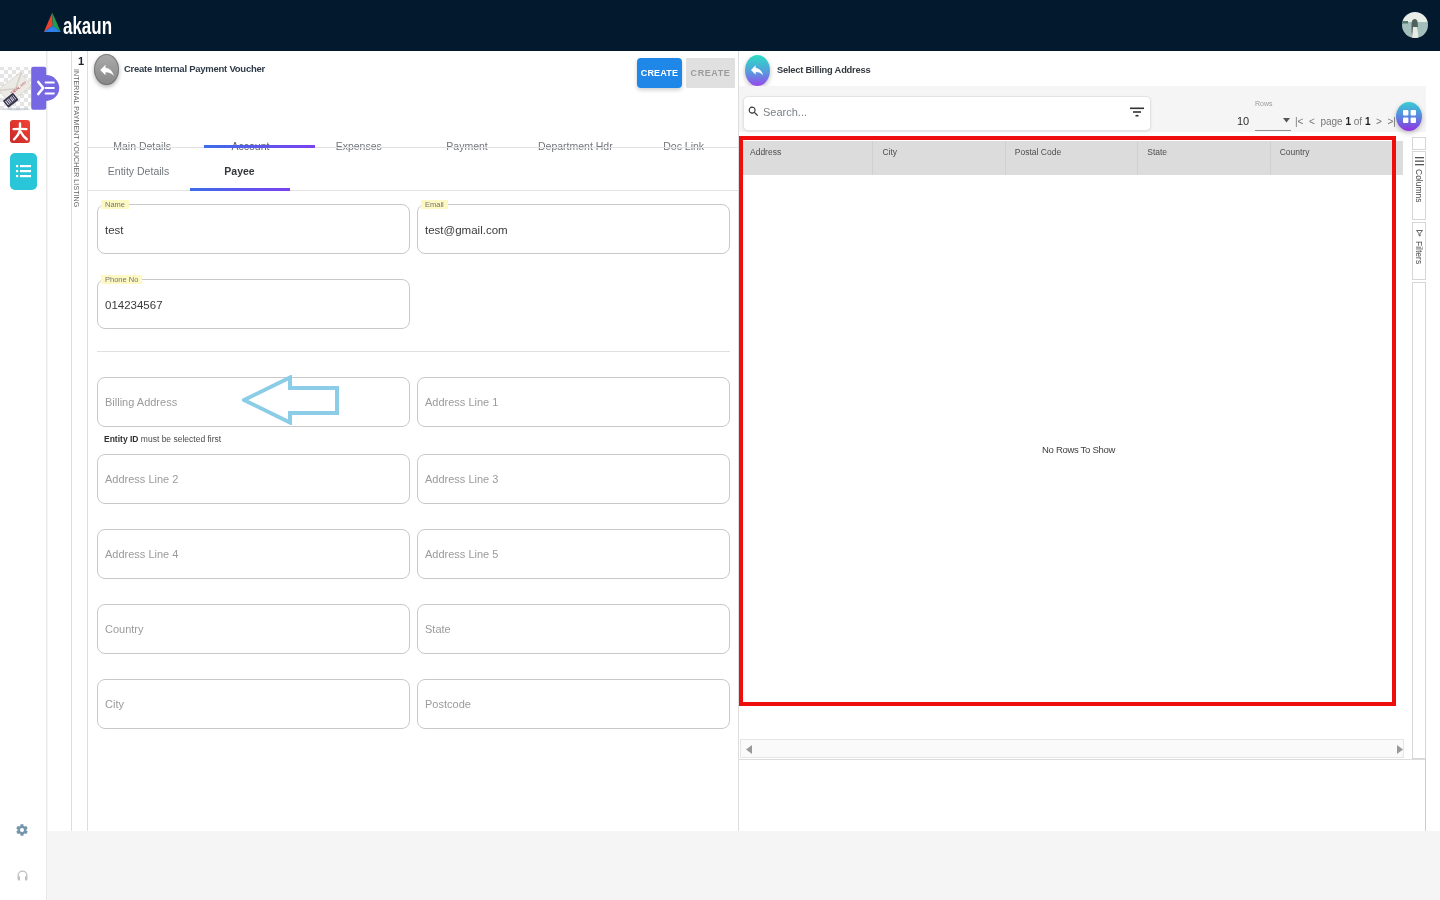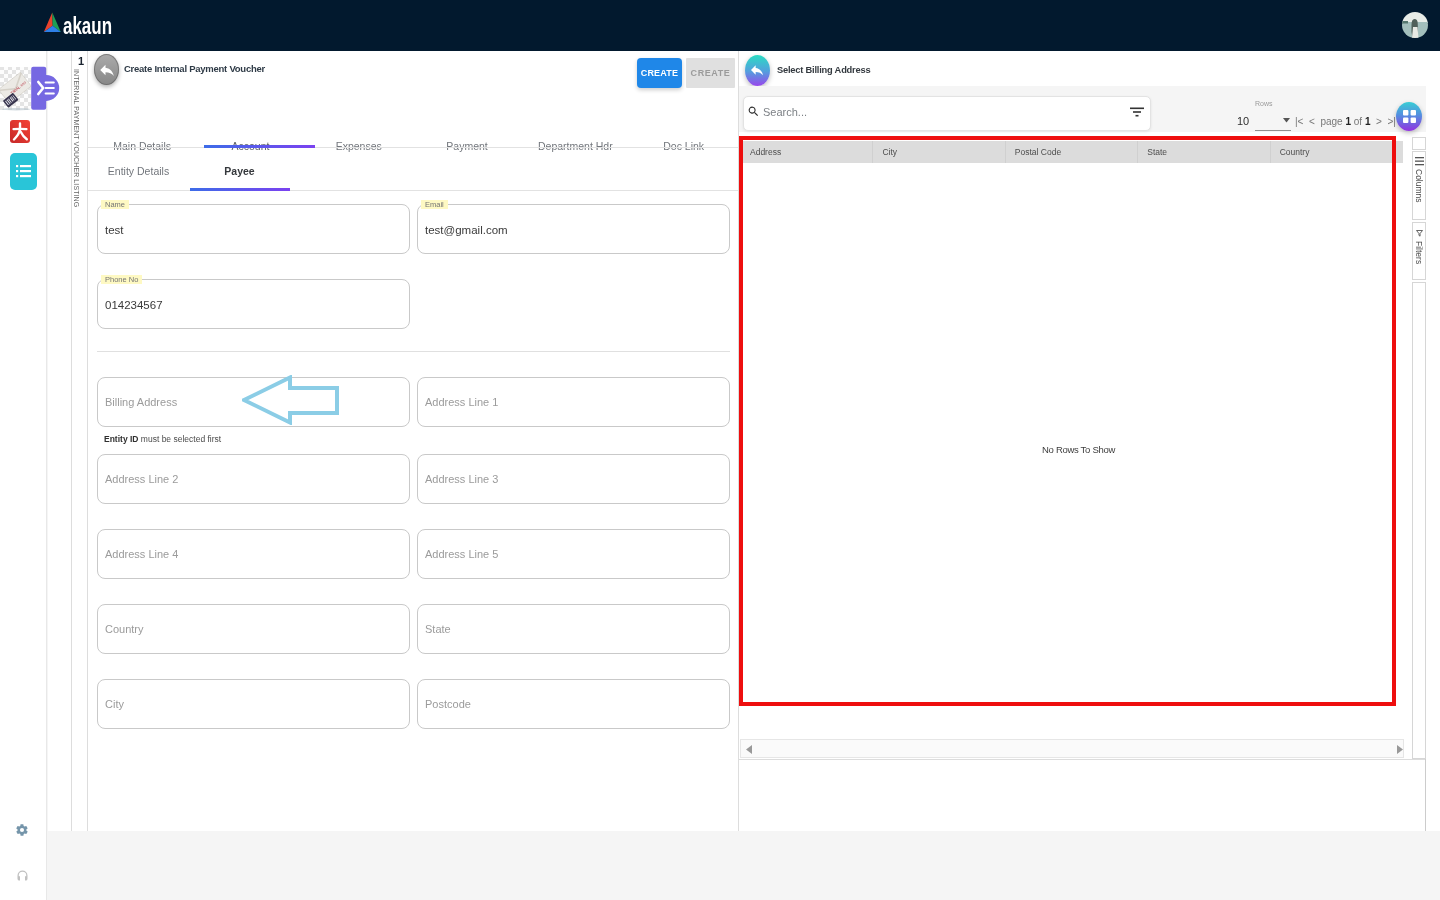--- a/index.html
+++ b/index.html
@@ -67,21 +67,21 @@
   #rowslbl { position:absolute; left:1255px; top:100px; font-size:7px; color:#9a9a9a; }
   #rowsval { position:absolute; left:1237px; top:115px; font-size:11px; color:#2f2f2f; }
   #rowsline { position:absolute; left:1255px; top:130px; width:36px; height:1px; background:#8f8f8f; }
   #pager { position:absolute; left:1295px; top:116px; font-size:10px; color:#777; }
 
   #gridbtn { position:absolute; left:1396px; top:102px; width:26px; height:29px; border-radius:50%;
              background:linear-gradient(180deg,#38cdd4 0%,#568ae0 48%,#9232e0 100%);
              box-shadow:0 2px 5px rgba(0,0,0,.25); display:flex; align-items:center; justify-content:center; }
 
   
-  #thead { position:absolute; left:741px; top:141px; width:662px; height:22px; background:#dcdcdc; display:flex; }
+  #thead { position:absolute; left:741px; top:141px; width:662px; height:34px; background:#dcdcdc; display:flex; }
   #thead div { font-size:8.5px; color:#4d4d4d; line-height:22px; padding-left:9px; width:133.5px; border-right:1px solid #d0d0d0; }
   #norows { position:absolute; left:1042px; top:444px; font-size:9.5px; letter-spacing:-0.3px; color:#3d3d3d; }
 
   
   #redbox { position:absolute; left:739px; top:136px; width:657px; height:570px; border:4px solid #ee0e0e; }
 
   
   .vtab { position:absolute; left:1412px; width:14px; background:#fff; border:1px solid #d6d6d6; }
   .vtab span { writing-mode:vertical-rl; font-size:8.5px; color:#4c4c4c; }
 

